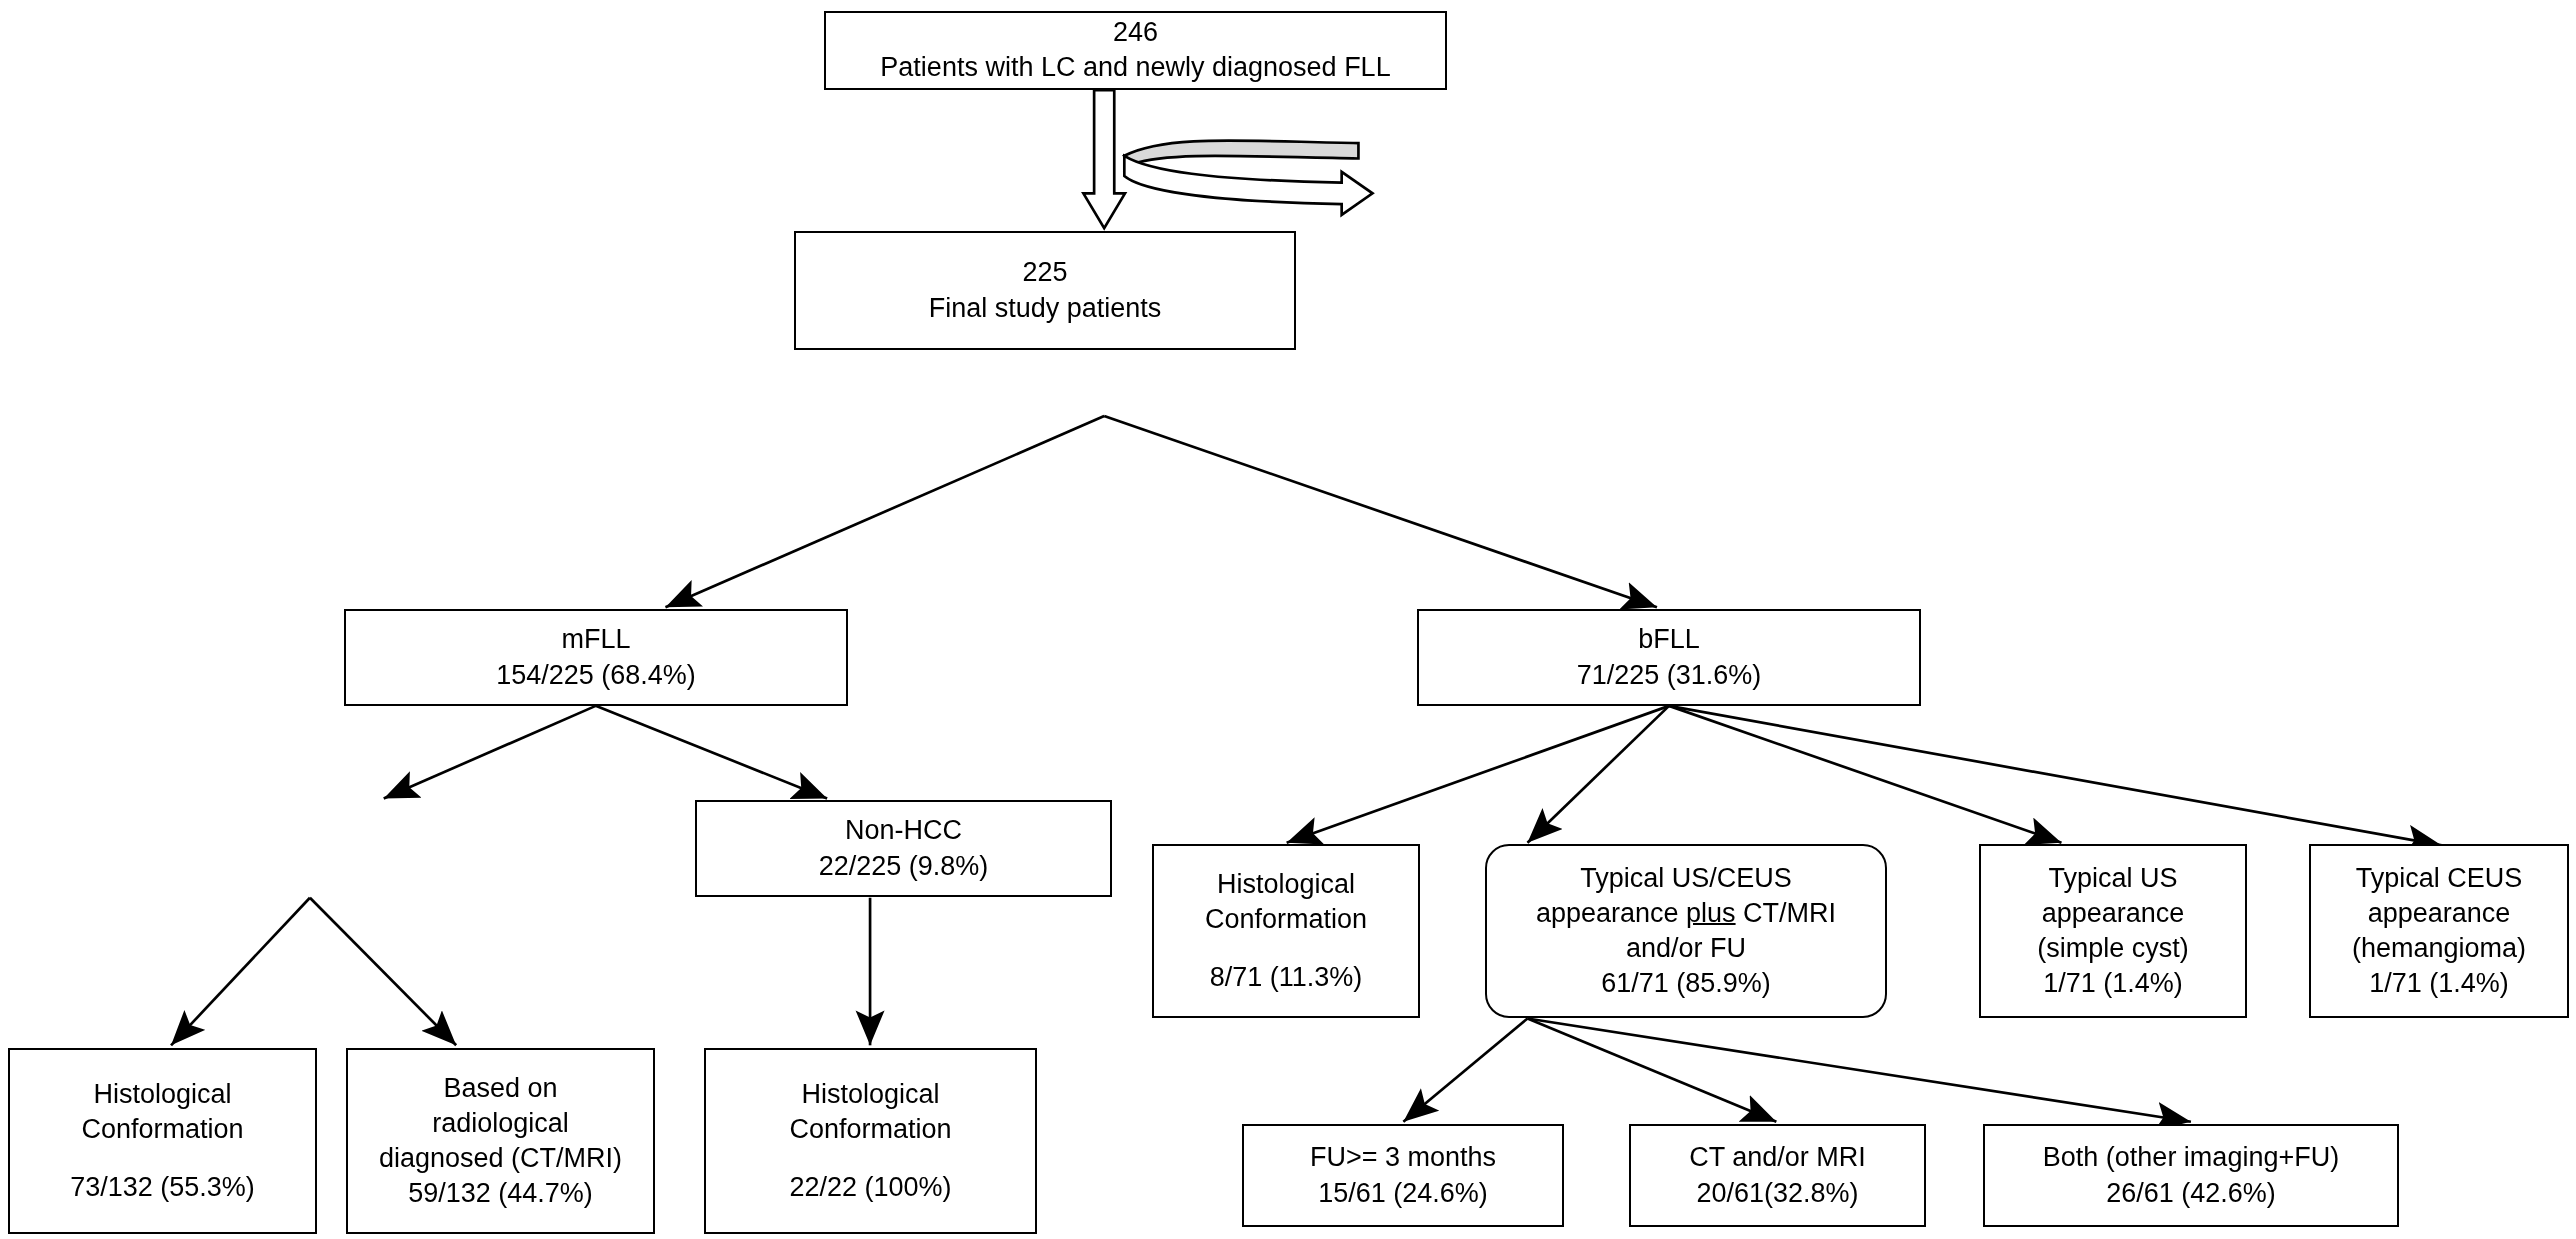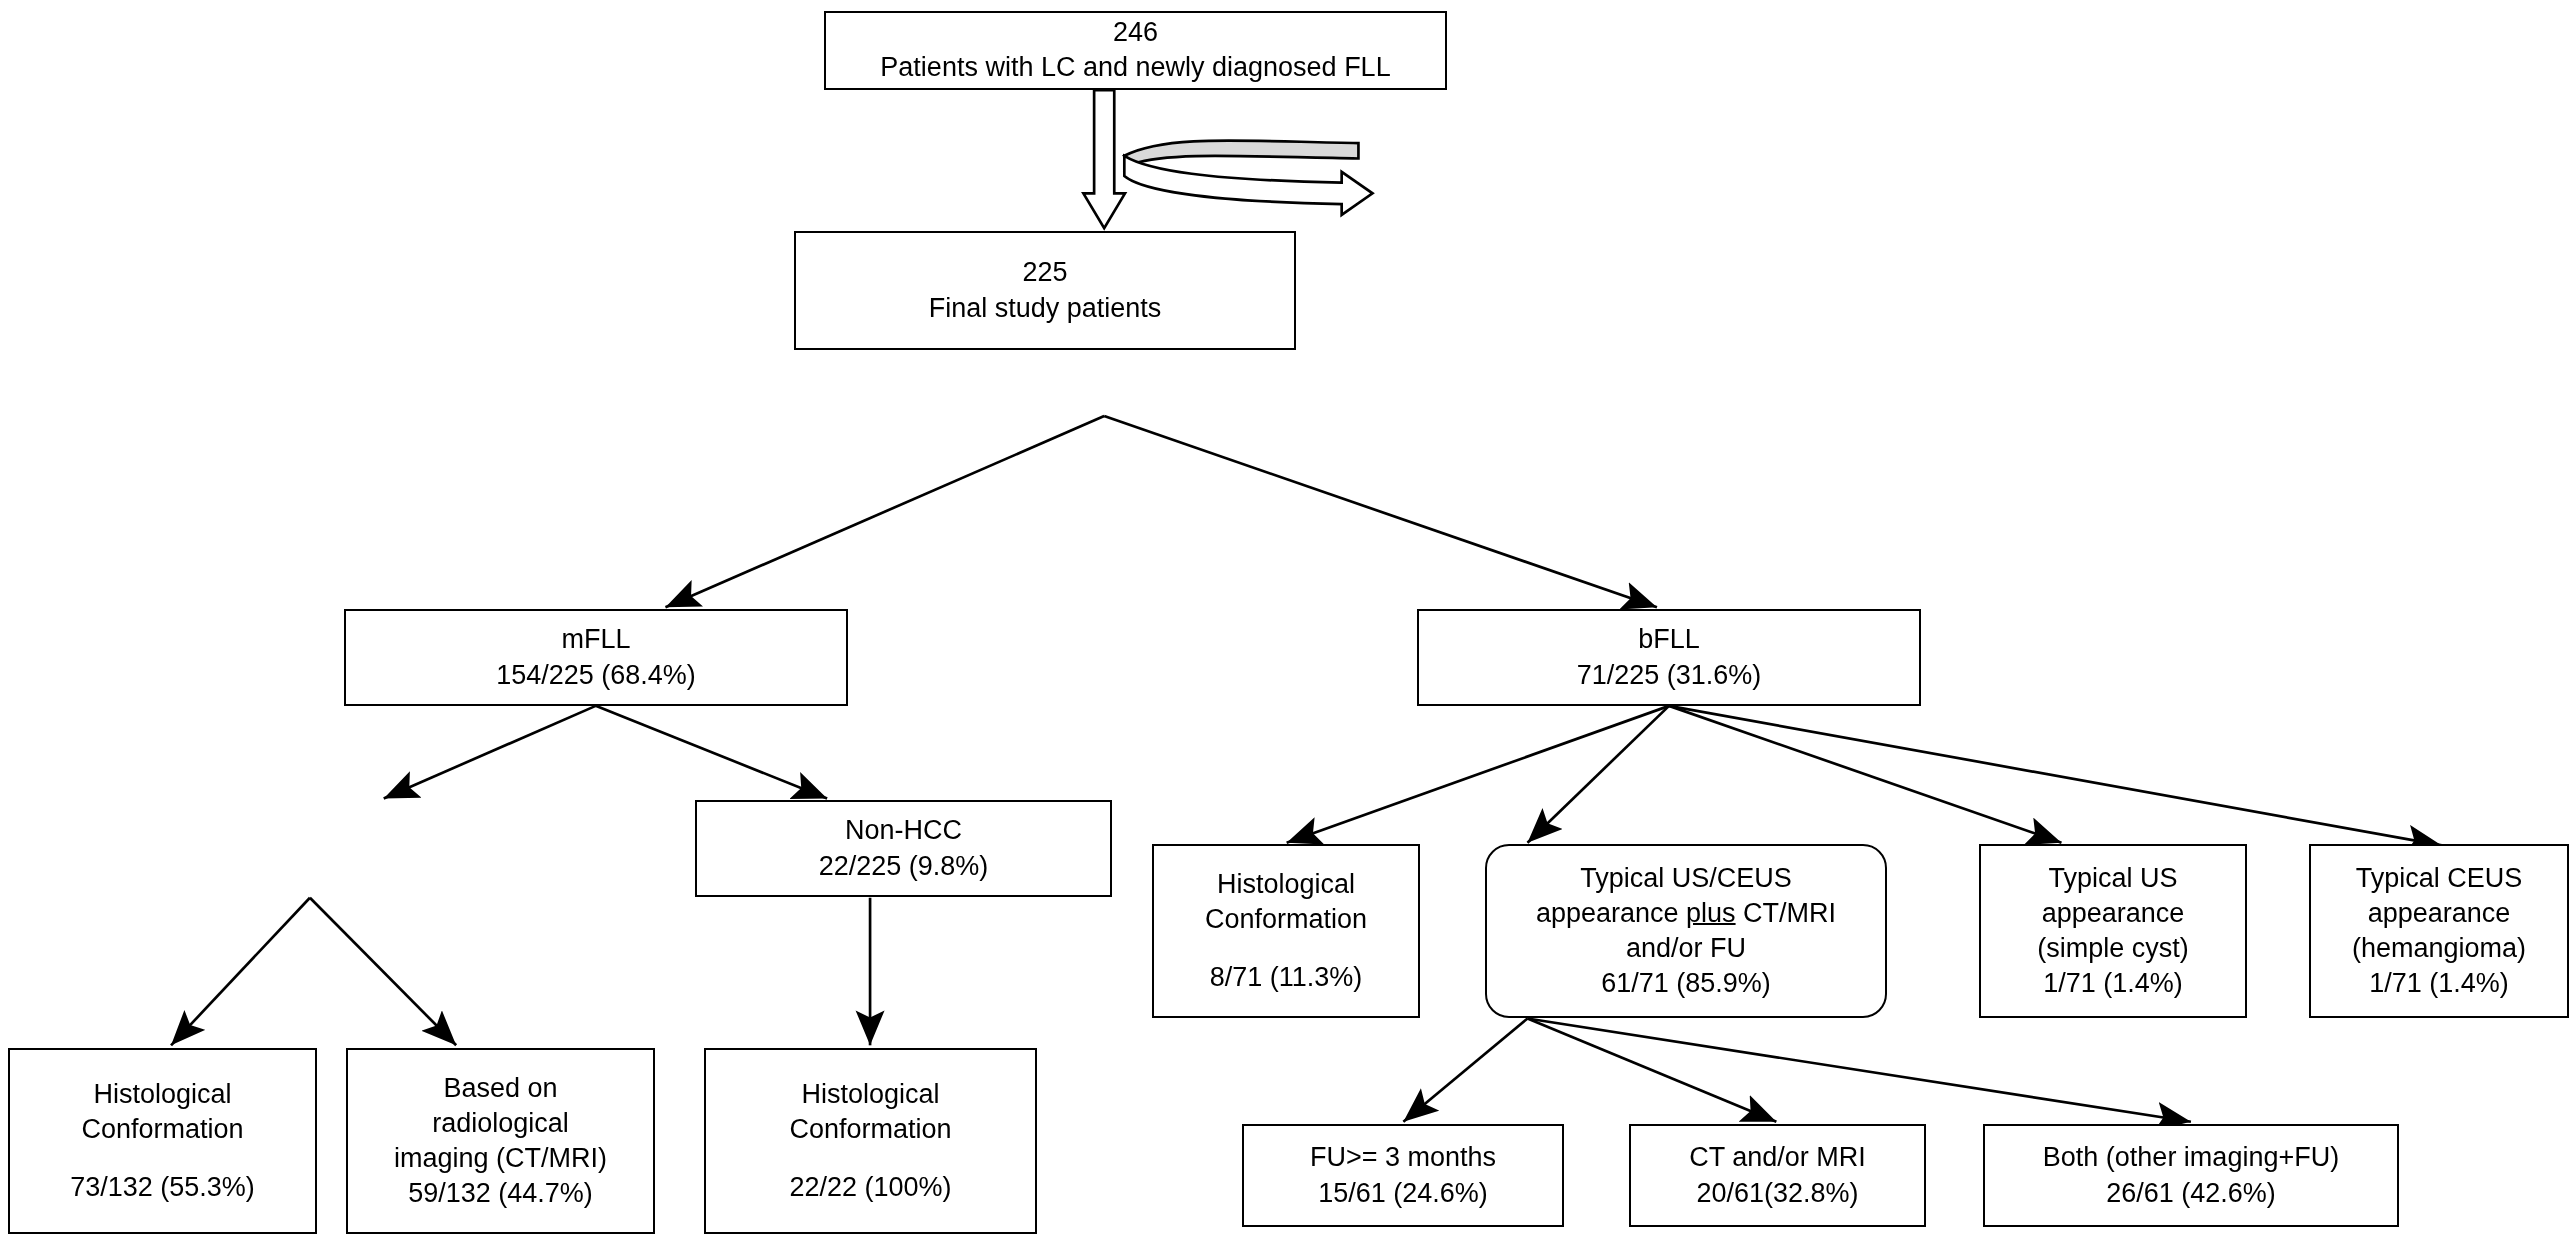--- a/index.html
+++ b/index.html
@@ -147,21 +147,21 @@
   <div class="node" style="left:8px; top:1048px; width:309px; height:186px;">
     <span class="ln">Histological</span>
     <span class="ln">Conformation</span>
     <span class="gap"></span>
     <span class="ln">73/132 (55.3%)</span>
   </div>
 
   <div class="node" style="left:346px; top:1048px; width:309px; height:186px;">
     <span class="ln">Based on</span>
     <span class="ln">radiological</span>
-    <span class="ln">imaging (CT/MRI)</span>
+    <span class="ln">diagnosed (CT/MRI)</span>
     <span class="ln">59/132 (44.7%)</span>
   </div>
 
   <div class="node" style="left:704px; top:1048px; width:333px; height:186px;">
     <span class="ln">Histological</span>
     <span class="ln">Conformation</span>
     <span class="gap"></span>
     <span class="ln">22/22 (100%)</span>
   </div>
 

